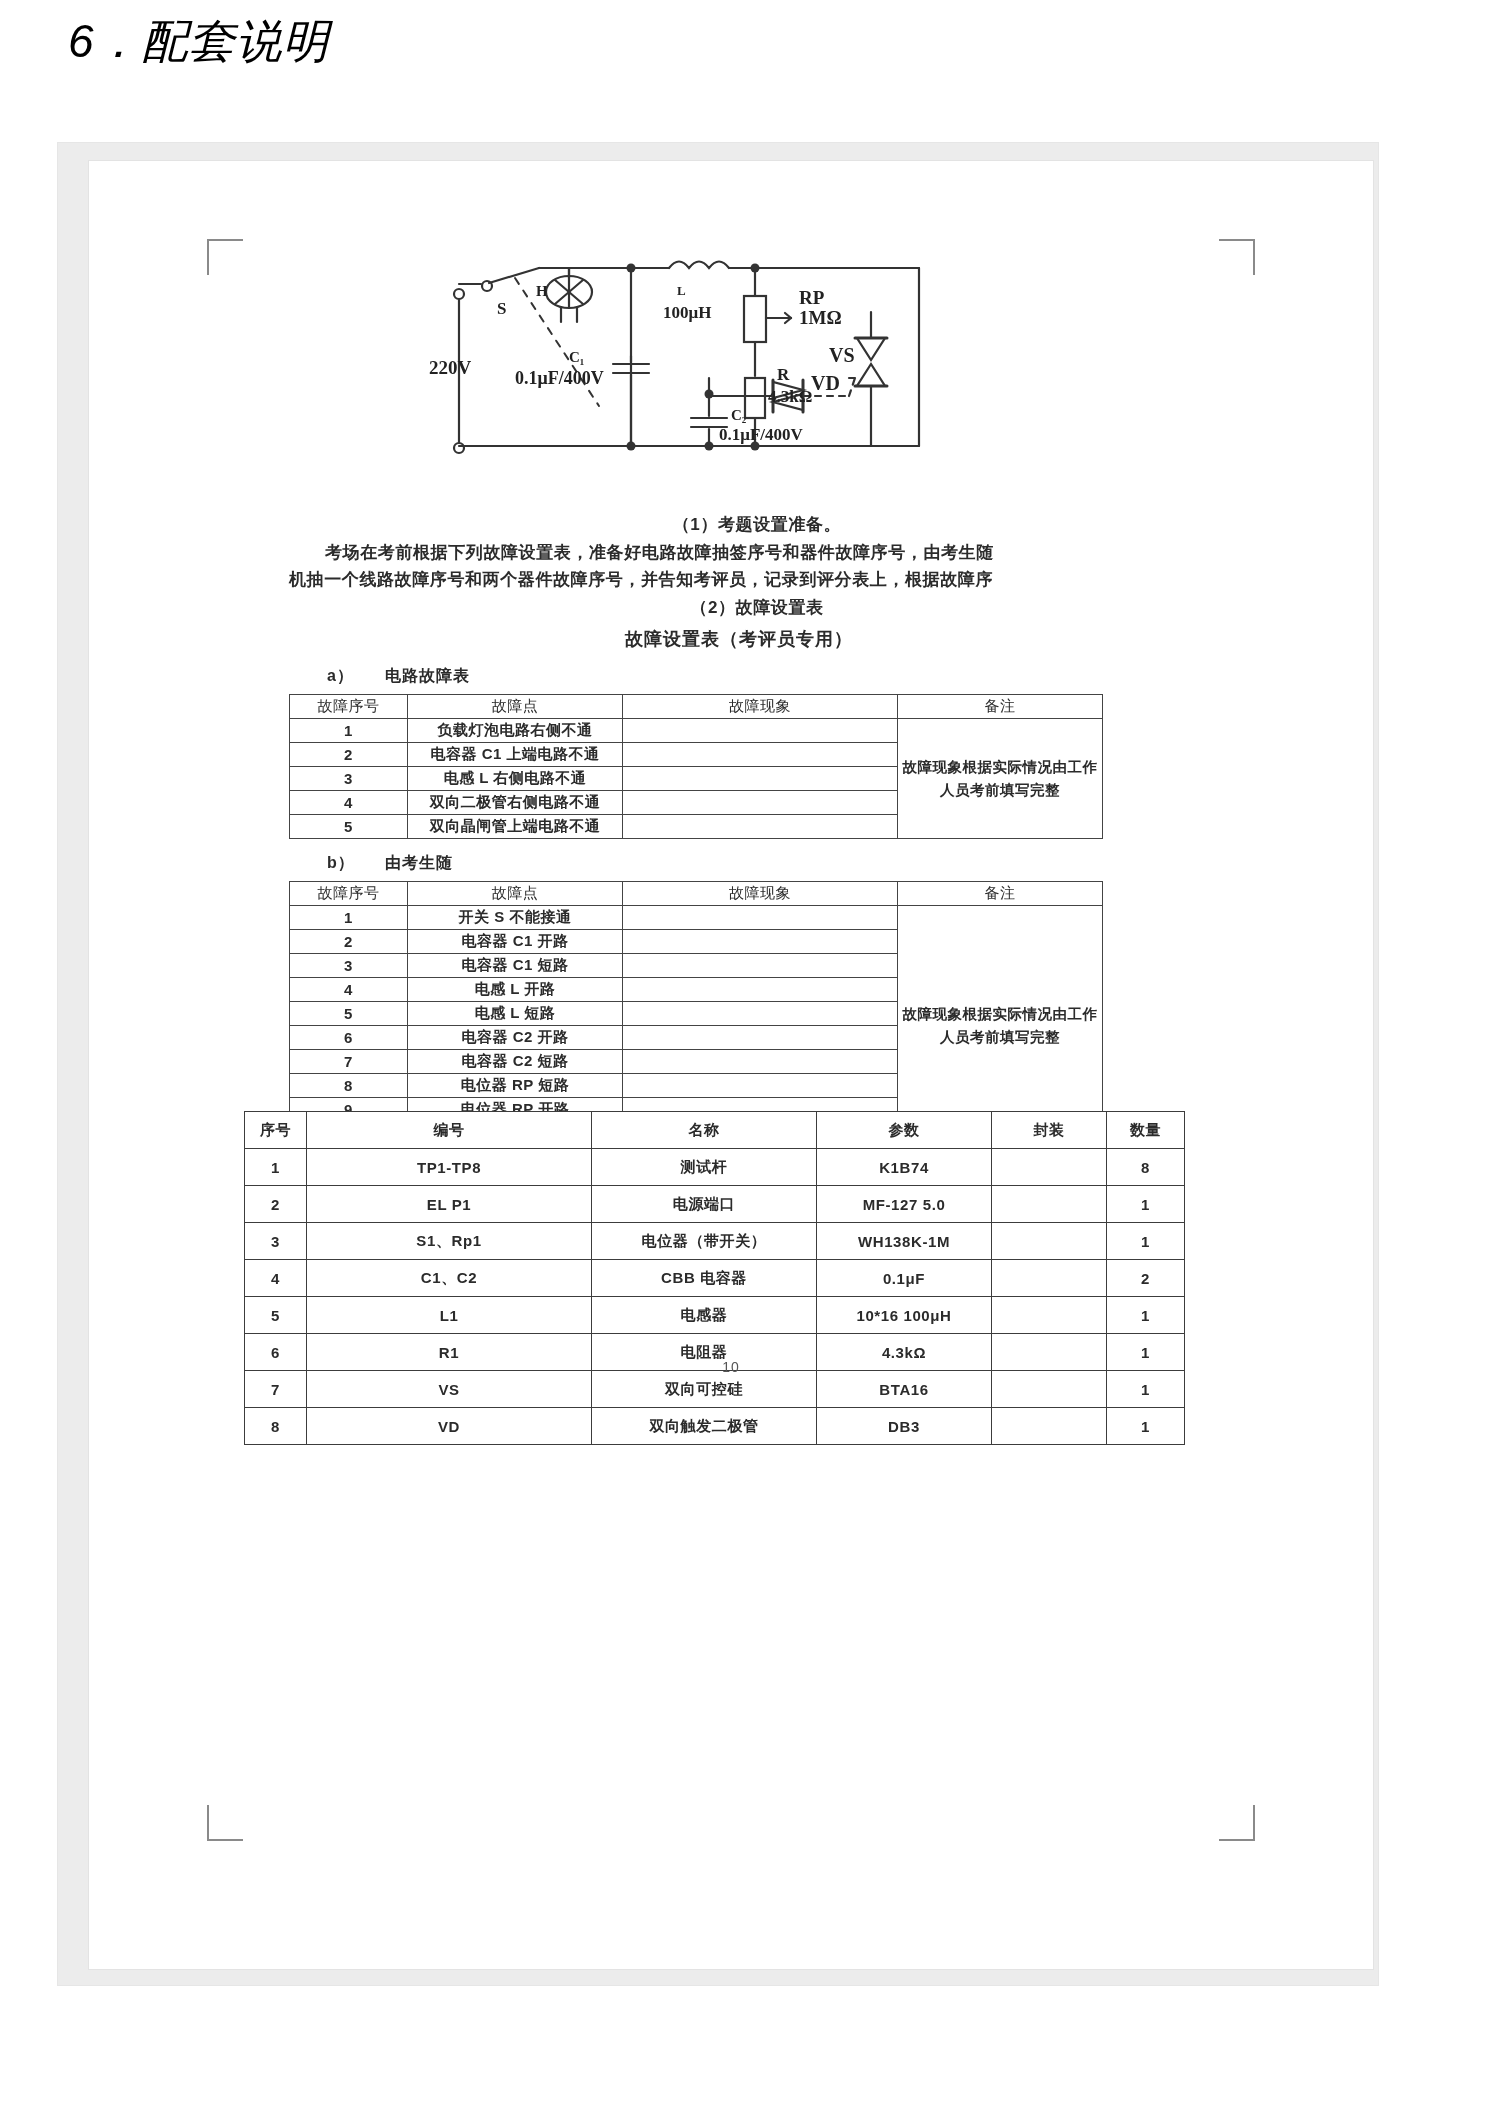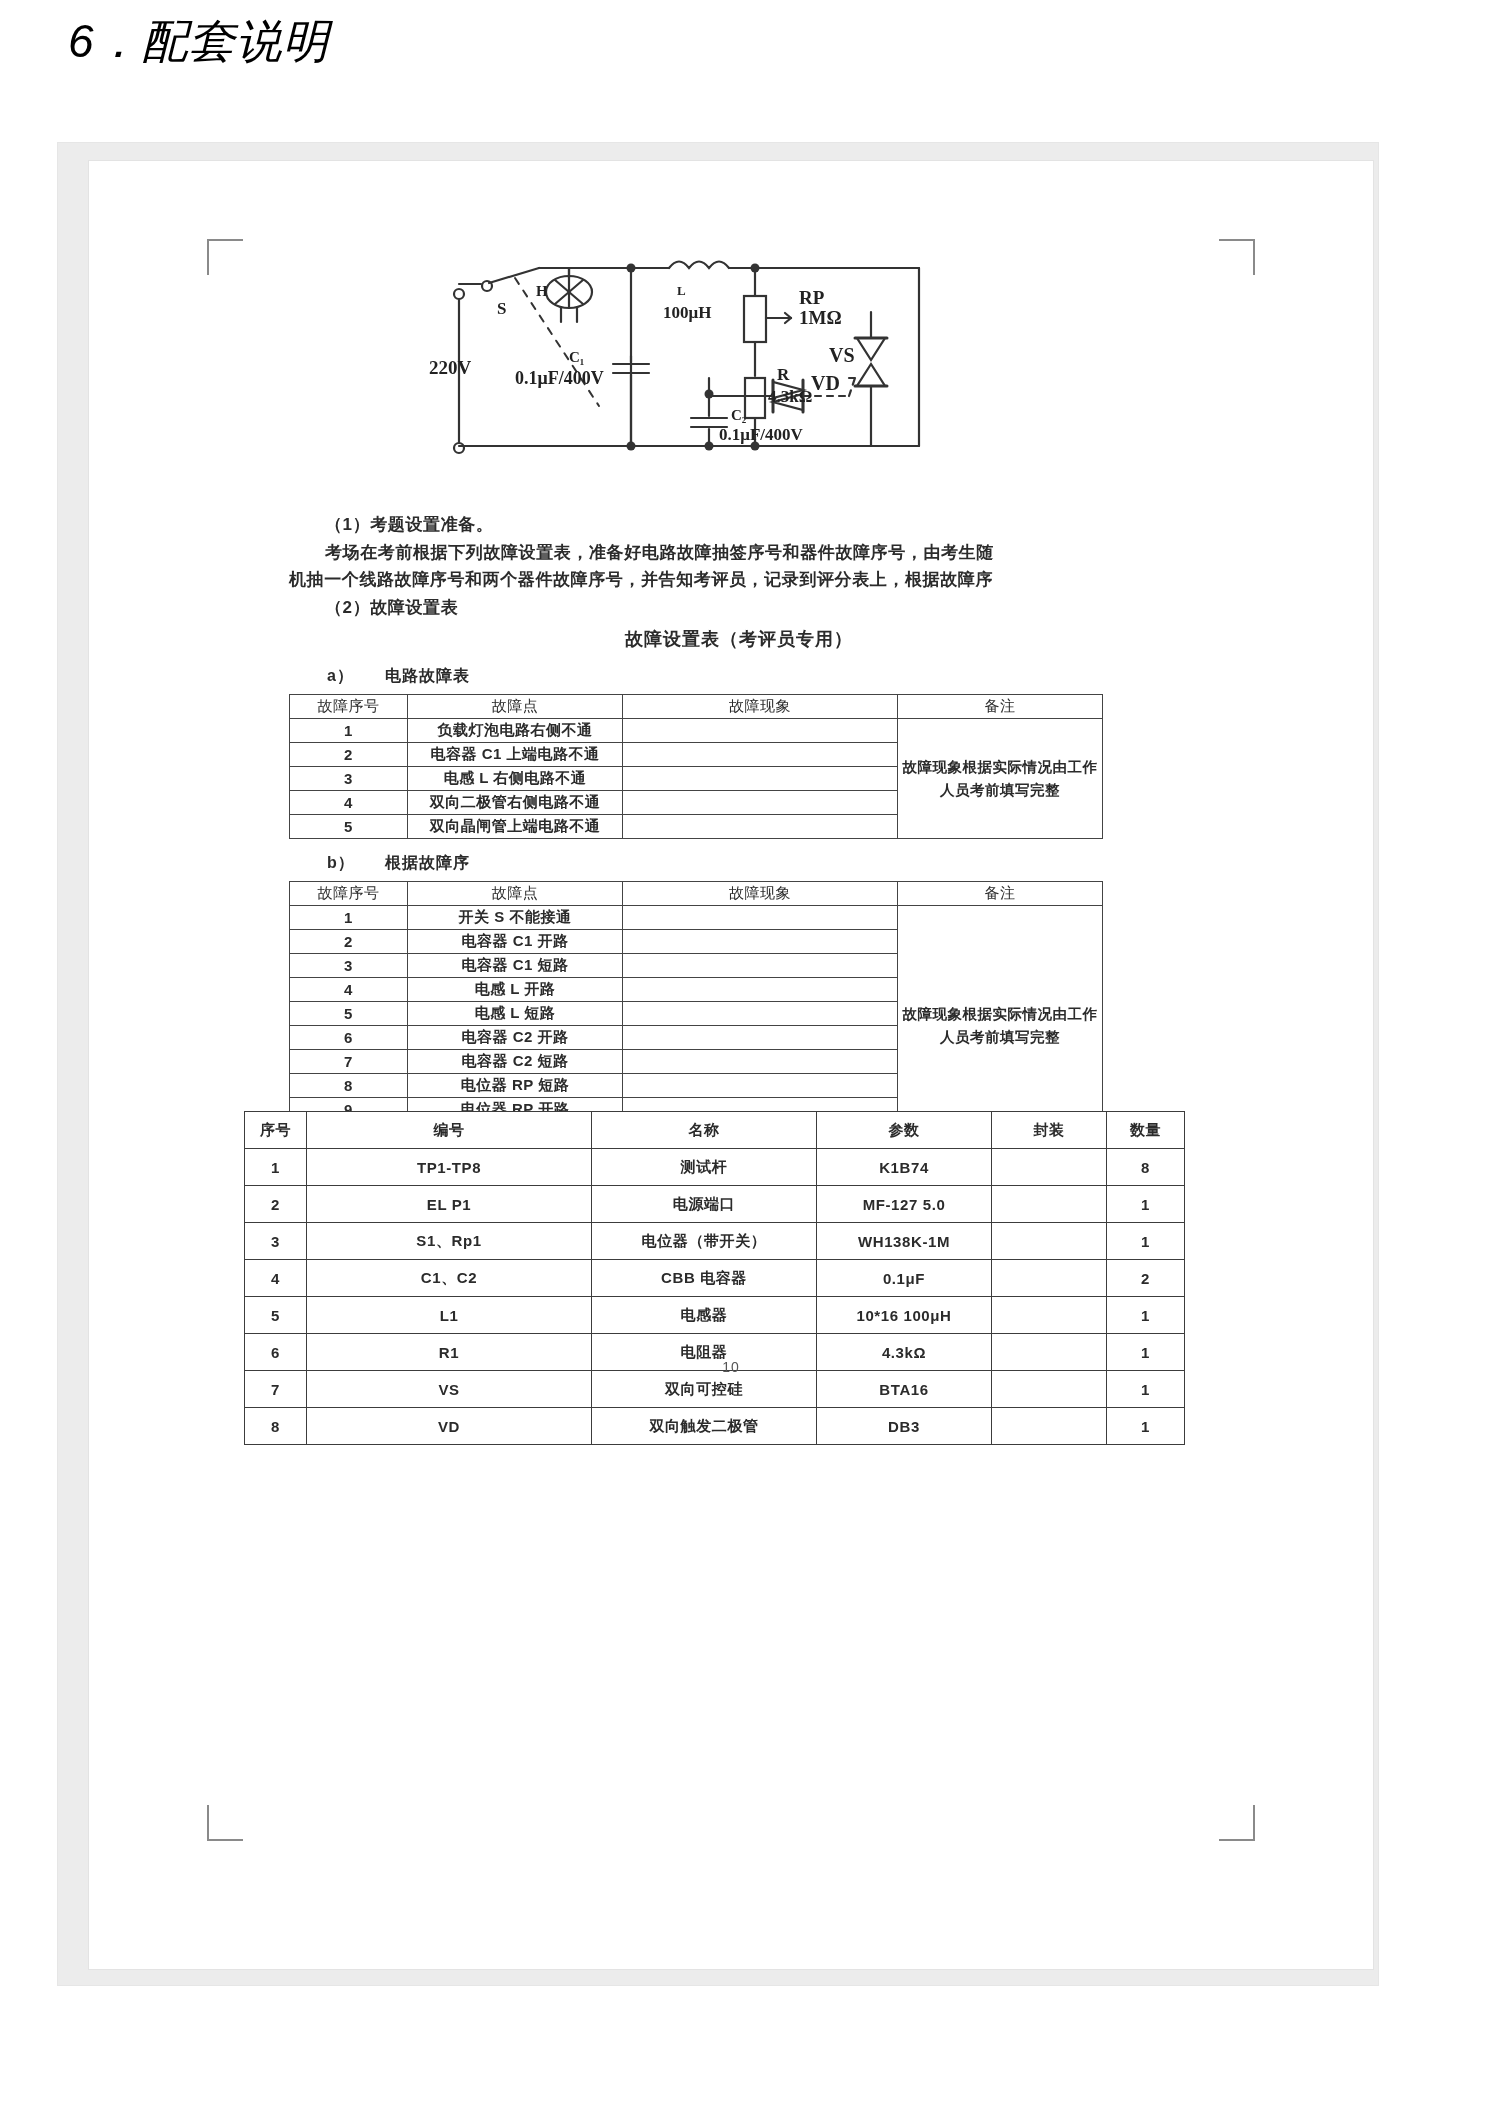--- a/index.html
+++ b/index.html
@@ -80,21 +80,21 @@
     left: 200px;
     top: 350px;
     width: 900px;
     color: #2b2b2b;
     font-size: 17px;
     line-height: 1.62;
     letter-spacing: 0.6px;
     font-weight: 700;
   }
   .body-block .ln { white-space: nowrap; }
-  .ind1 { padding-left: 36px; }
+  .ind1 { padding-left: 36px; text-align: center; }
   .ind2 { padding-left: 36px; }
 
   .tbl-caption {
     position: absolute;
     left: 200px;
     top: 466px;
     width: 900px;
     text-align: center;
     font-size: 18px;
     font-weight: 700;
@@ -344,21 +344,21 @@
       </tr>
       <tr>
         <td>5</td>
         <td>双向晶闸管上端电路不通</td>
         <td></td>
       </tr>
     </tbody>
   </table>
 
   <div class="sub-label" style="left:238px; top:692px;">
-    <span class="lbl-a">b）</span><span>根据故障序</span>
+    <span class="lbl-a">b）</span><span>由考生随</span>
   </div>
 
   <table class="fault" style="left:200px; top:720px;">
     <colgroup>
       <col class="c-seq">
         <col class="c-pt">
         <col class="c-phen">
         <col class="c-note">
     </colgroup>
     <thead>

